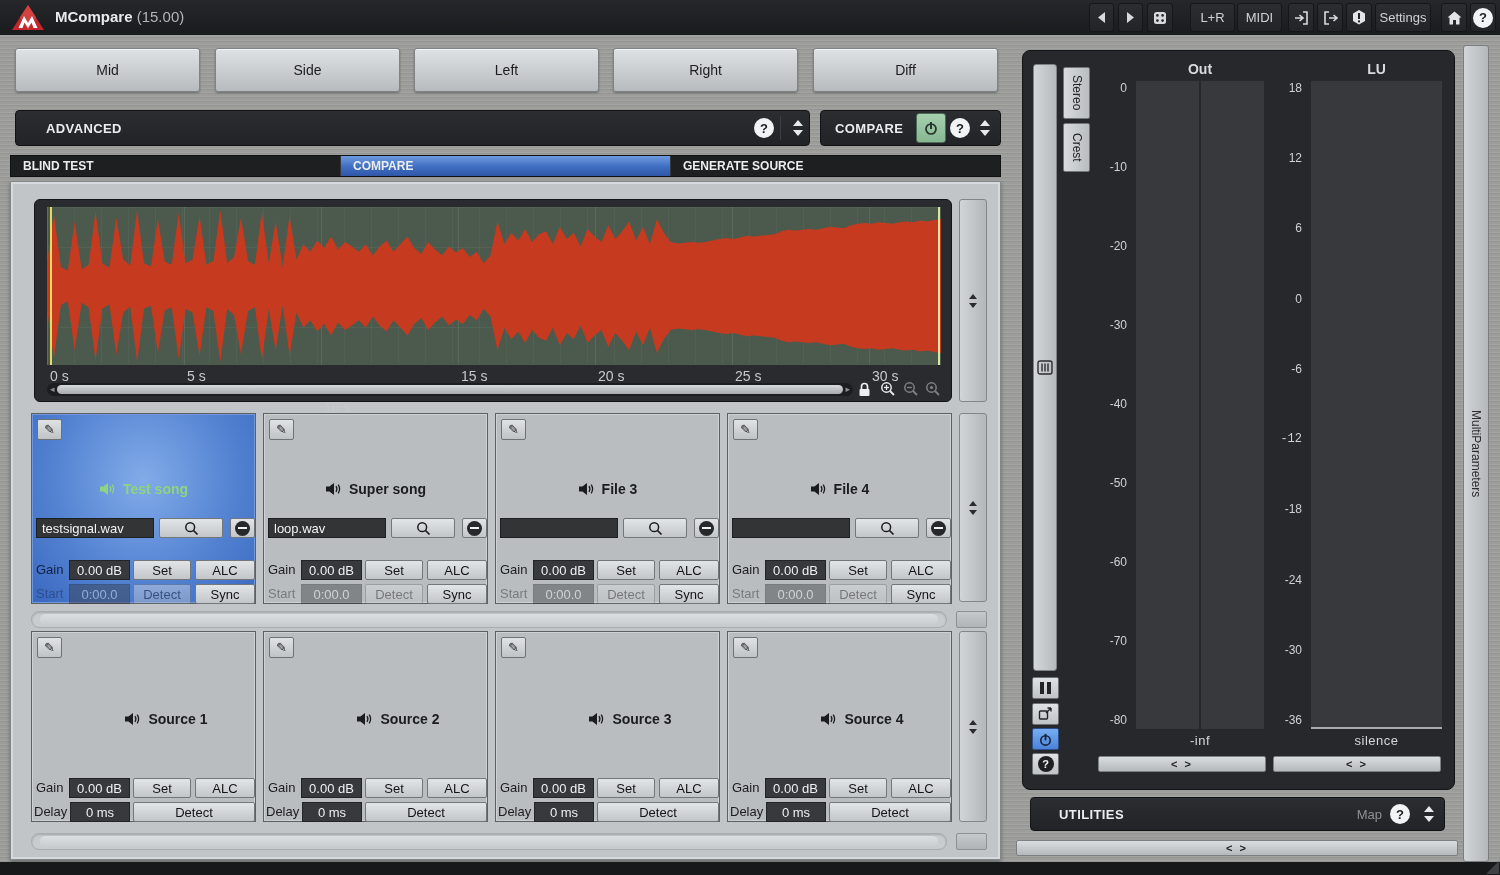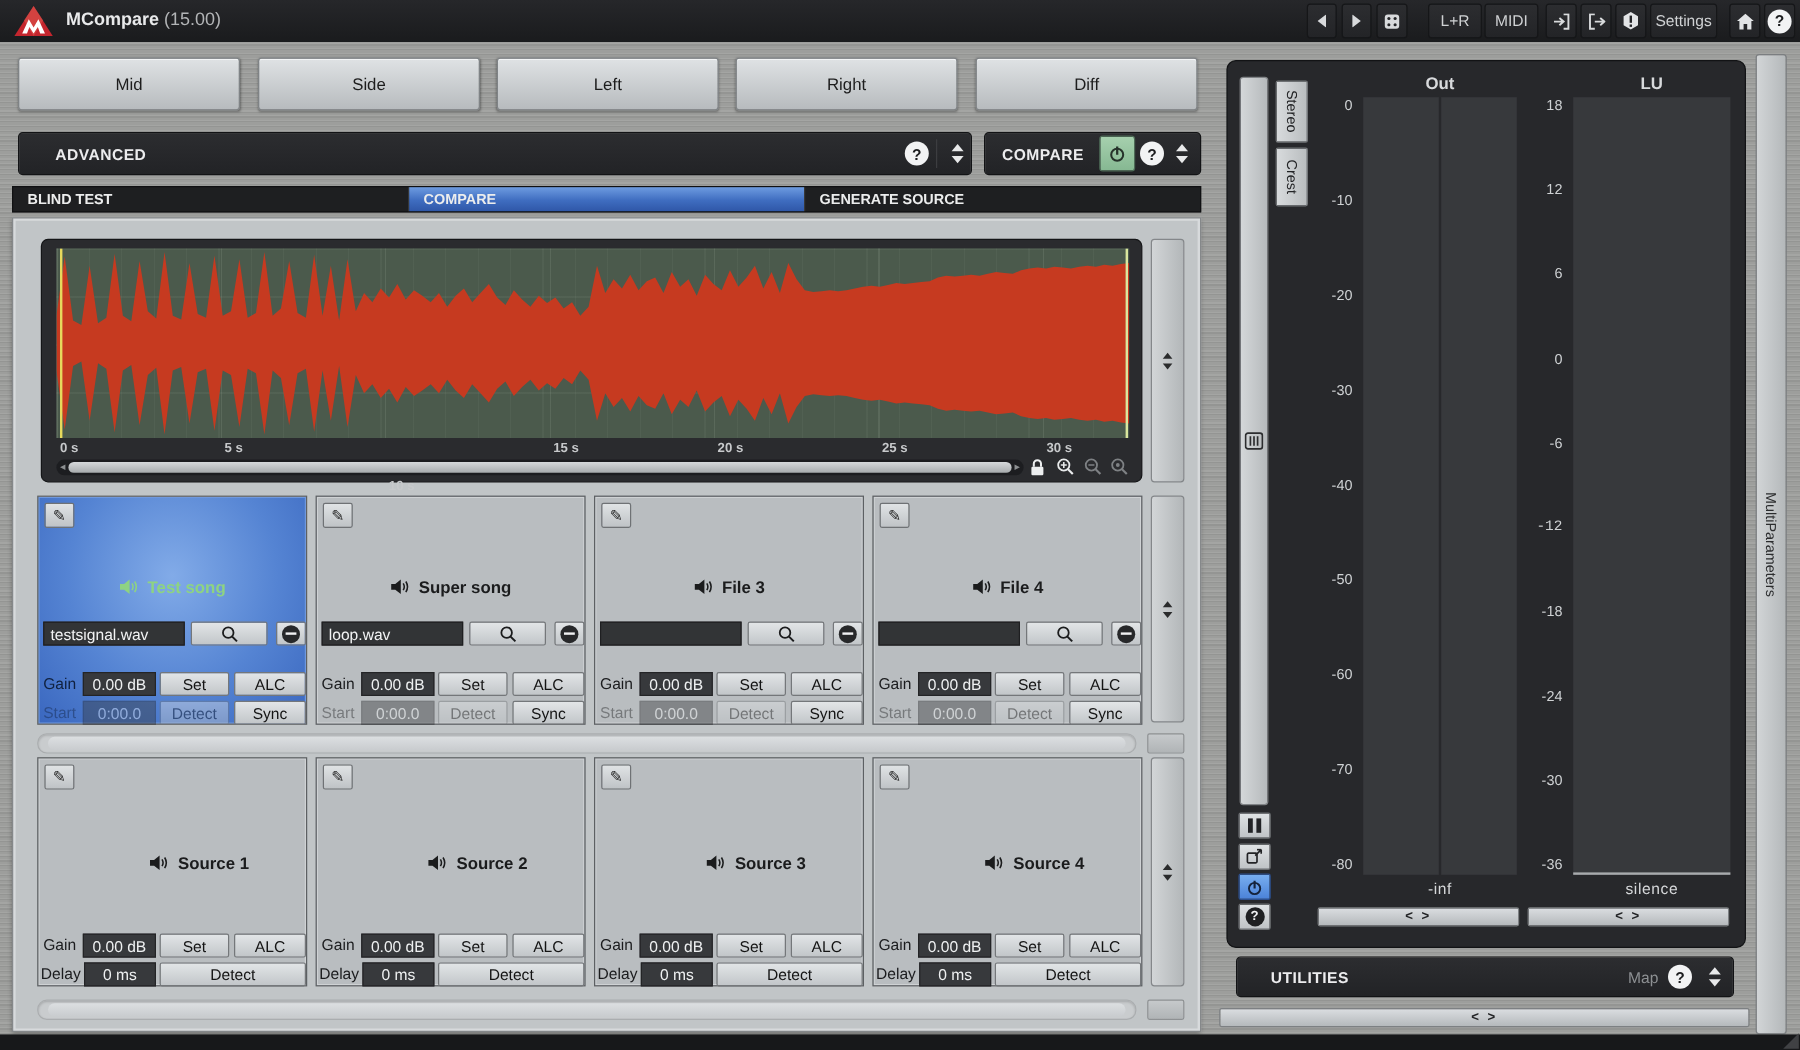--- a/index.html
+++ b/index.html
@@ -63,21 +63,21 @@
   .wavegreen { position:absolute; left:12px; top:7px; width:894px; height:158px; background:#4b5a4c;
     background-image:
       repeating-linear-gradient(90deg, rgba(220,235,215,.10) 0 1px, transparent 1px 137px),
       repeating-linear-gradient(90deg, rgba(220,235,215,.045) 0 1px, transparent 1px 27px),
       repeating-linear-gradient(180deg, rgba(220,235,215,.05) 0 1px, transparent 1px 40px);
     overflow:hidden; }
   .wavegreen svg { position:absolute; inset:0; width:100%; height:100%; }
   .playhead { position:absolute; left:3px; top:0; width:2px; height:100%; background:#e6d95c; }
   .endline  { position:absolute; right:1px; top:0; width:2px; height:100%; background:#d9e69e; }
   .timerow { position:absolute; left:12px; top:168px; width:894px; height:13px; }
-  .timerow span { position:absolute; top:0; font-size:11px; color:#c7c9cb;font-weight:bold; }
+  .timerow span { position:absolute; top:0; font-size:14px; color:#c7c9cb; }
   .wscroll { position:absolute; left:12px; top:183px; width:806px; height:13px; background:#1c1d20;
     border-radius:7px; display:flex; align-items:center; cursor:pointer; }
   .wscroll .pill { flex:1; height:9px; margin:0 10px; border-radius:5px;
     background:linear-gradient(#d6d9db,#a7abad); }
   .wscroll .warr { color:#8b8e90; font-size:9px; position:absolute; top:1px; }
   .wave-ico { position:absolute; top:180px; width:19px; height:18px; display:flex; align-items:center;
     justify-content:center; cursor:pointer; }
 
   
   .vhandle { position:absolute; left:948px; width:28px; background:linear-gradient(90deg,#d2d5d7,#b3b7b9);

